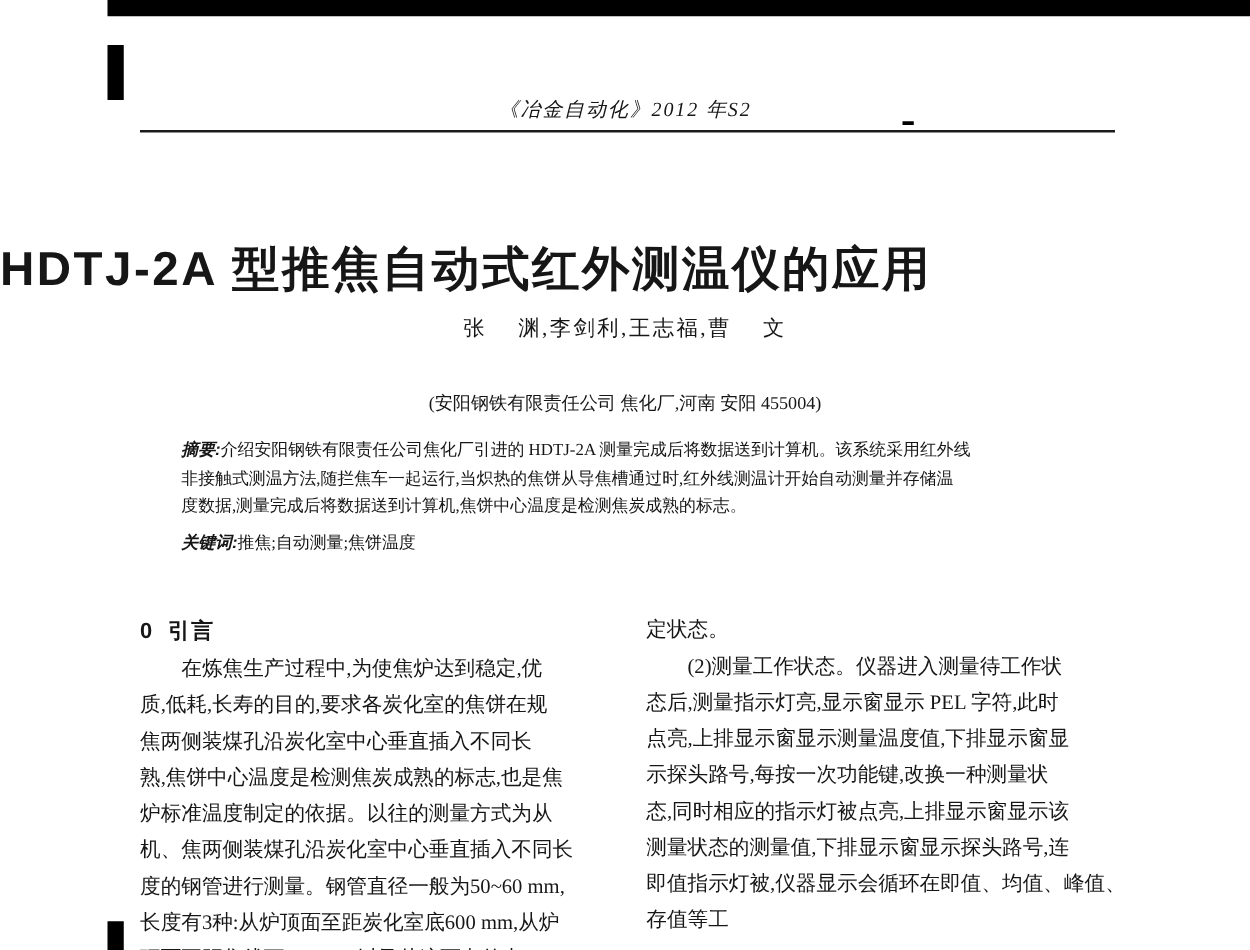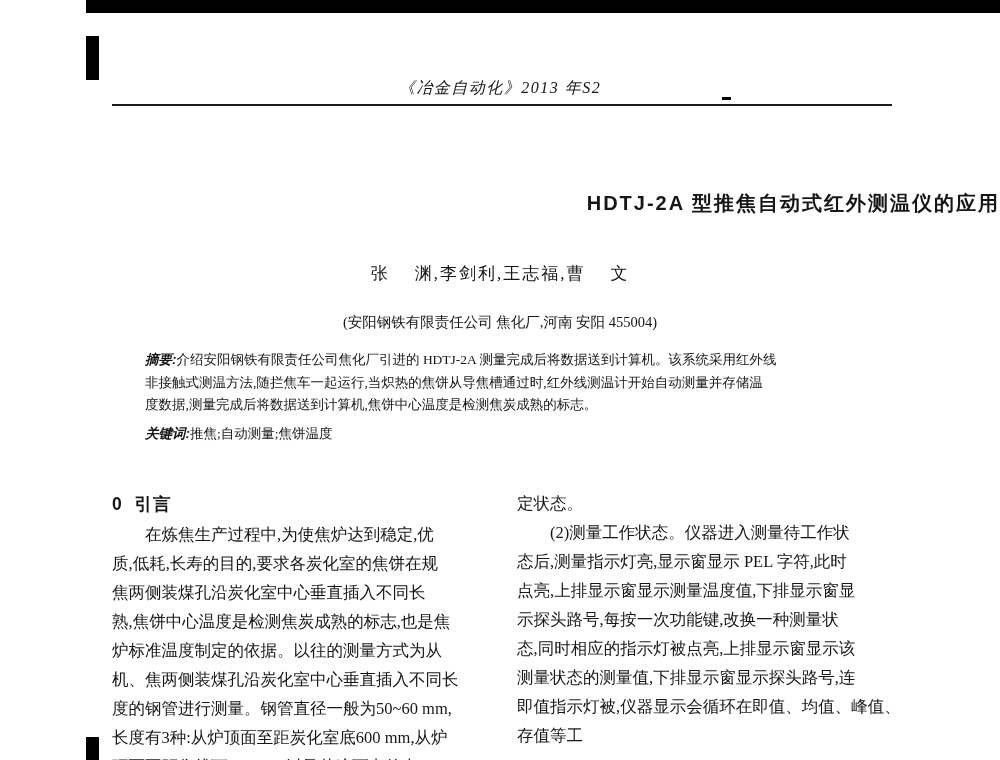--- a/index.html
+++ b/index.html
@@ -16,26 +16,26 @@
     position:absolute; top:78px; left:0; width:100%;
     text-align:center; font-size:16px; font-style:italic;
     letter-spacing:1.5px; white-space:pre;
   }
   .header-rule {
     position:absolute; top:104px; left:112px; width:780px; height:2px;
     background:#1b1b1b;
   }
   .paper-title {
     position:absolute; top:190px; left:0; width:100%;
-    text-align:right; font-size:20px; font-weight:bold;
+    text-align:left; font-size:38px; font-weight:bold;
     font-family:"Liberation Sans","DejaVu Sans",sans-serif;
     letter-spacing:2px; white-space:pre;
   }
   .authors {
-    position:absolute; top:262px; left:0; width:100%;
+    position:absolute; top:251px; left:0; width:100%;
     text-align:center; font-size:17px; letter-spacing:2px; white-space:pre;
   }
   .affiliation {
     position:absolute; top:313px; left:0; width:100%;
     text-align:center; font-size:14.5px; white-space:pre;
   }
   .abstract {
     position:absolute; top:349px; left:145px; width:720px;
     font-size:13.5px; line-height:22.5px;
   }
@@ -59,21 +59,21 @@
   .indent { text-indent:33px; }
 </style>
 </head>
 <body>
 
 <div class="artifact" style="left:86px; top:0; width:914px; height:13px;"></div>
 <div class="artifact" style="left:86px; top:36px; width:13px; height:44px;"></div>
 <div class="artifact" style="left:86px; top:737px; width:13px; height:23px;"></div>
 <div class="artifact" style="left:722px; top:97px; width:9px; height:3px;"></div>
 
-<div class="journal-header">《冶金自动化》2013 年S2</div>
+<div class="journal-header">《冶金自动化》2012 年S2</div>
 <div class="header-rule"></div>
 
 <div class="paper-title">HDTJ-2A 型推焦自动式红外测温仪的应用</div>
 <div class="authors">张    渊,李剑利,王志福,曹    文</div>
 <div class="affiliation">(安阳钢铁有限责任公司 焦化厂,河南 安阳 455004)</div>
 
 <div class="abstract">
   <div class="line"><b>摘要:</b><span>介绍安阳钢铁有限责任公司焦化厂引进的 HDTJ-2A 测量完成后将数据送到计算机。该系统采用红外线</span></div>
   <div class="line">非接触式测温方法,随拦焦车一起运行,当炽热的焦饼从导焦槽通过时,红外线测温计开始自动测量并存储温</div>
   <div class="line">度数据,测量完成后将数据送到计算机,焦饼中心温度是检测焦炭成熟的标志。</div>

